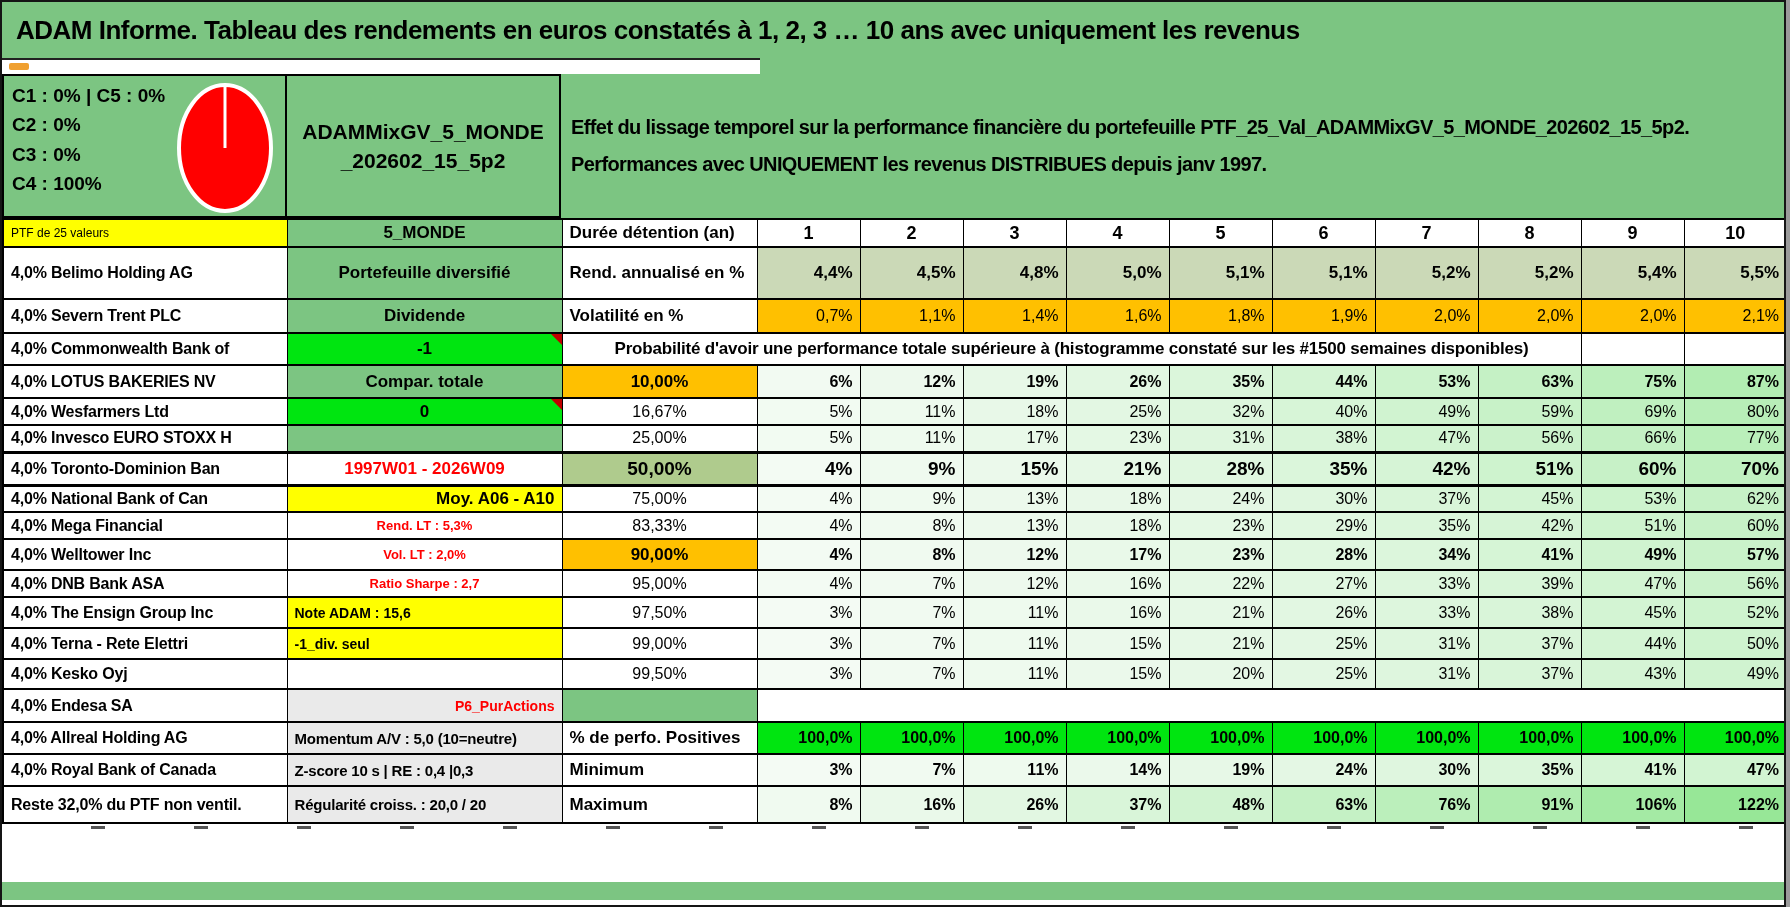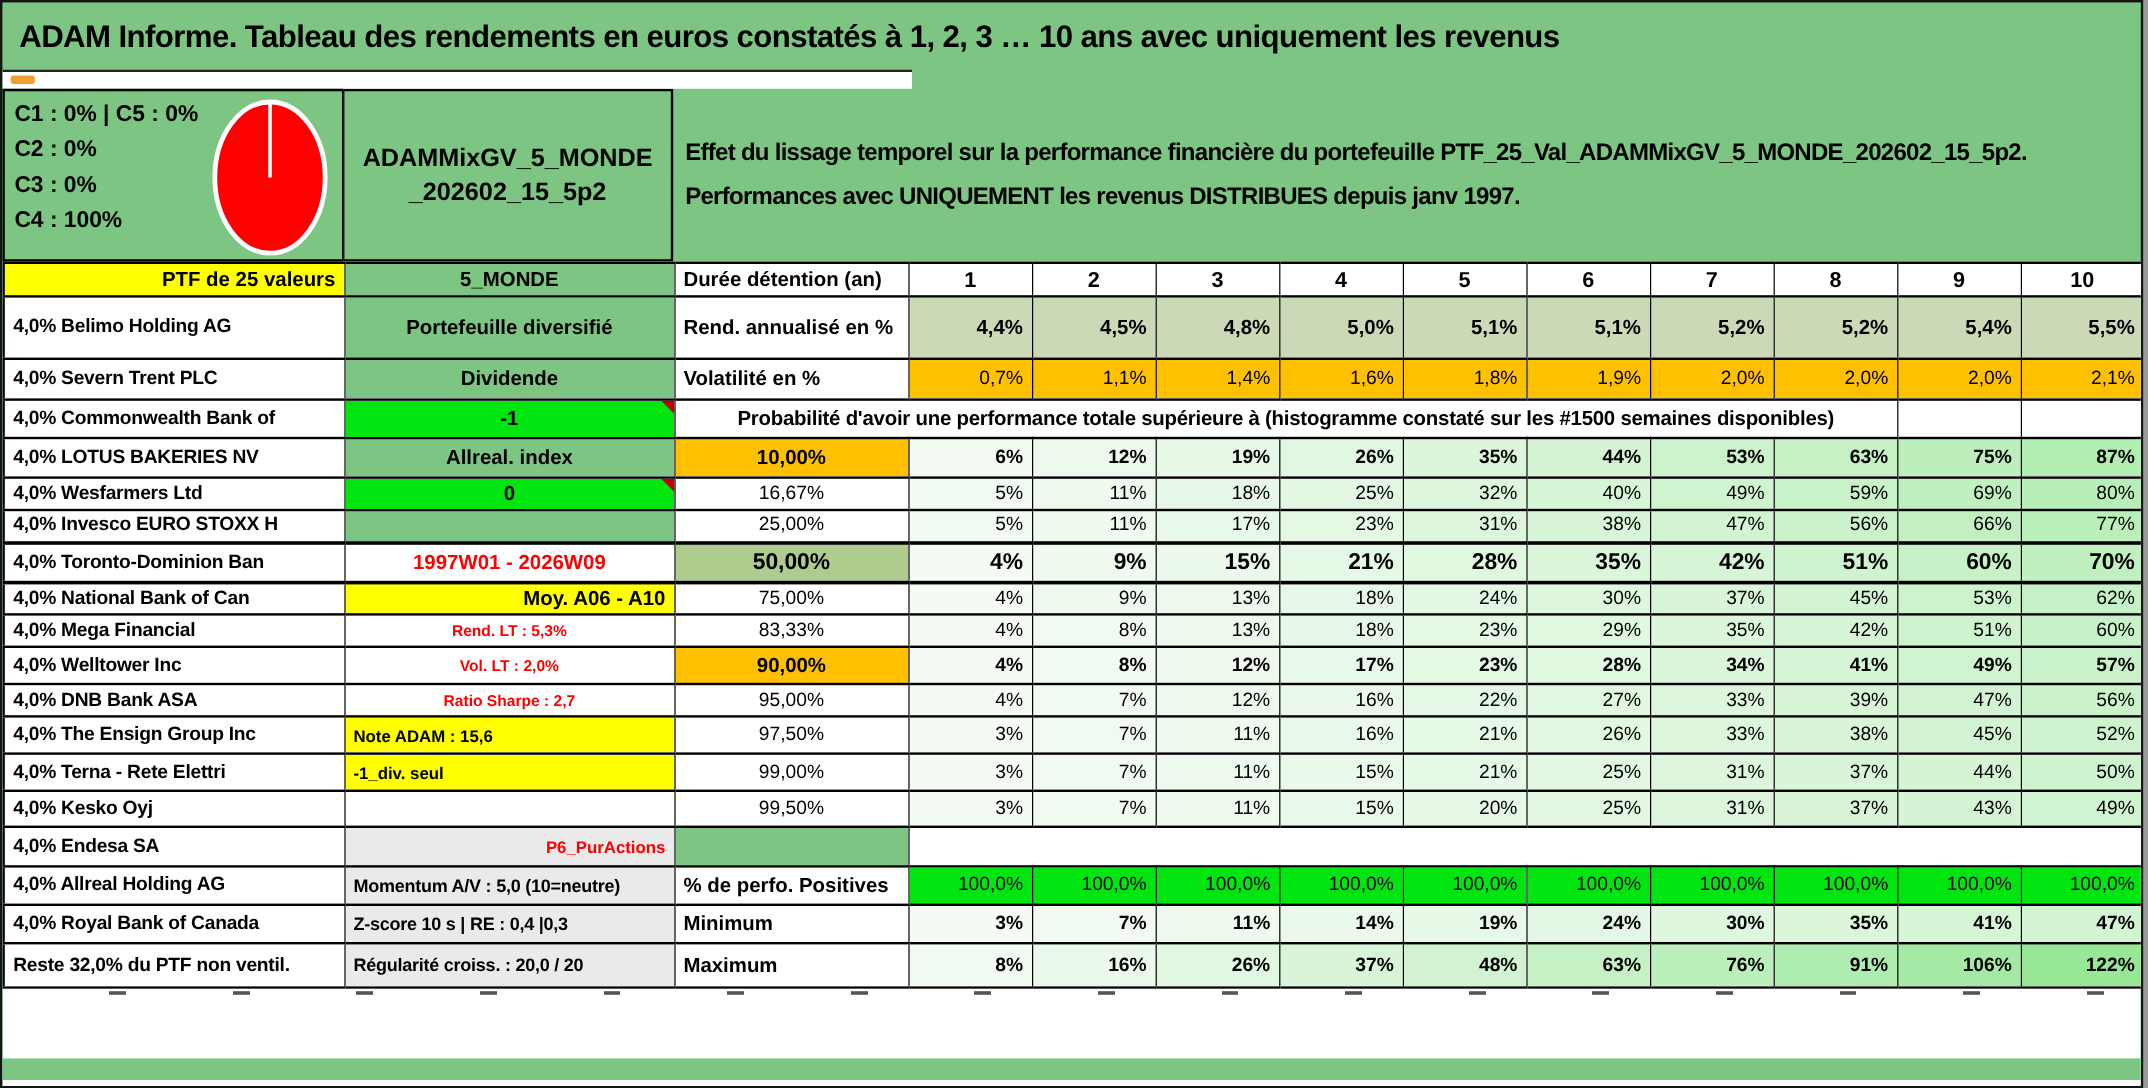--- a/index.html
+++ b/index.html
@@ -31,21 +31,21 @@
   .hb-desc { flex: 1; display: flex; flex-direction: column; justify-content: center; gap: 14px; padding-left: 10px; overflow: hidden; }
   .desc-line { font-size: 20px; font-weight: 700; letter-spacing: -0.6px; white-space: nowrap; }
 
   table { border-collapse: collapse; table-layout: fixed; width: 1786px; flex: none;
     background: #fff; border: 2px solid #000; }
   col.ca { width: 284px; } col.cb { width: 275px; } col.cc { width: 195px; } col.cy { width: 103px; }
   td { border: 1px solid #000; border-top-width: 2px; border-bottom-width: 2px;
     padding: 0 7px; font-size: 16px; overflow: hidden; white-space: nowrap; vertical-align: middle; }
   tr.thick td { border-top-width: 3px; border-bottom-width: 3px; }
 
-  .h-a { background: var(--yellow); font-weight: 700; text-align: right; font-size: 17px; }
+  .h-a { background: var(--yellow); font-weight: 400; text-align: left; font-size: 12px; }
   .h-b { background: var(--green); font-weight: 700; text-align: center; font-size: 17px; }
   .h-c { background: #fff; font-weight: 700; font-size: 17px; }
   .h-y { background: #fff; font-weight: 700; text-align: center; font-size: 18px; }
 
   .a-cell { background: #fff; font-weight: 700; font-size: 16px; letter-spacing: -0.2px; }
   .b-green { background: var(--green); font-weight: 700; text-align: center; font-size: 17px; }
   .b-bright { background: var(--bright); font-weight: 700; text-align: center; font-size: 17px; }
   .note { position: relative; }
   .note::after { content: ""; position: absolute; top: 0; right: 0;
     border-left: 11px solid transparent; border-top: 11px solid #C00000; }
@@ -63,21 +63,21 @@
   .c-orange { background: var(--orange); text-align: center; font-weight: 700; font-size: 17px; }
   .c-sage { background: var(--sageD); text-align: center; font-weight: 700; font-size: 19px; }
   .c-greenfill { background: var(--green); }
   .proba-note { background: #fff; text-align: center; font-weight: 700; font-size: 17px; letter-spacing: -0.2px; }
   .blank-w { background: #fff; }
   .p6-blank { background: #fff; }
 
   .v { text-align: right; }
   .v-sage { background: var(--sage); font-weight: 700; font-size: 17px; }
   .v-vol { background: var(--orange); }
-  .v-bright { background: var(--bright); font-weight: 400; margin-left: 40px; }
+  .v-bright { background: var(--bright); font-weight: 700; margin-left: 40px; }
   .v-b { font-weight: 700; }
   .v-xl { font-weight: 700; font-size: 19px; }
 
   .below { flex: 1; background: #fff; position: relative; }
   .dashes { height: 3px; margin-top: 2px;
     background: repeating-linear-gradient(90deg, transparent 0 89px, #555 89px 103px); }
   .bottom-green { position: absolute; left: 0; right: 0; bottom: 5px; height: 18px; background: var(--green); }
 </style>
 </head>
 <body>
@@ -178,21 +178,21 @@
         </tr>
         <tr style="height: 32px;">
           <td class="a-cell">4,0% Commonwealth Bank of</td>
           <td class="b-bright note">-1</td>
           <td class="proba-note" colspan="9">Probabilité d'avoir une performance totale supérieure à (histogramme constaté sur les #1500 semaines disponibles)</td>
           <td class="blank-w"></td>
           <td class="blank-w"></td>
         </tr>
         <tr style="height: 33px;">
           <td class="a-cell">4,0% LOTUS BAKERIES NV</td>
-          <td class="b-green">Allreal. index</td>
+          <td class="b-green">Compar. totale</td>
           <td class="c-orange">10,00%</td>
           <td class="v v-shade v-b" style="background: rgb(242, 250, 242);">6%</td>
           <td class="v v-shade v-b" style="background: rgb(237, 249, 237);">12%</td>
           <td class="v v-shade v-b" style="background: rgb(231, 248, 231);">19%</td>
           <td class="v v-shade v-b" style="background: rgb(226, 247, 226);">26%</td>
           <td class="v v-shade v-b" style="background: rgb(219, 246, 219);">35%</td>
           <td class="v v-shade v-b" style="background: rgb(212, 244, 212);">44%</td>
           <td class="v v-shade v-b" style="background: rgb(205, 243, 205);">53%</td>
           <td class="v v-shade v-b" style="background: rgb(197, 241, 197);">63%</td>
           <td class="v v-shade v-b" style="background: rgb(188, 239, 188);">75%</td>

